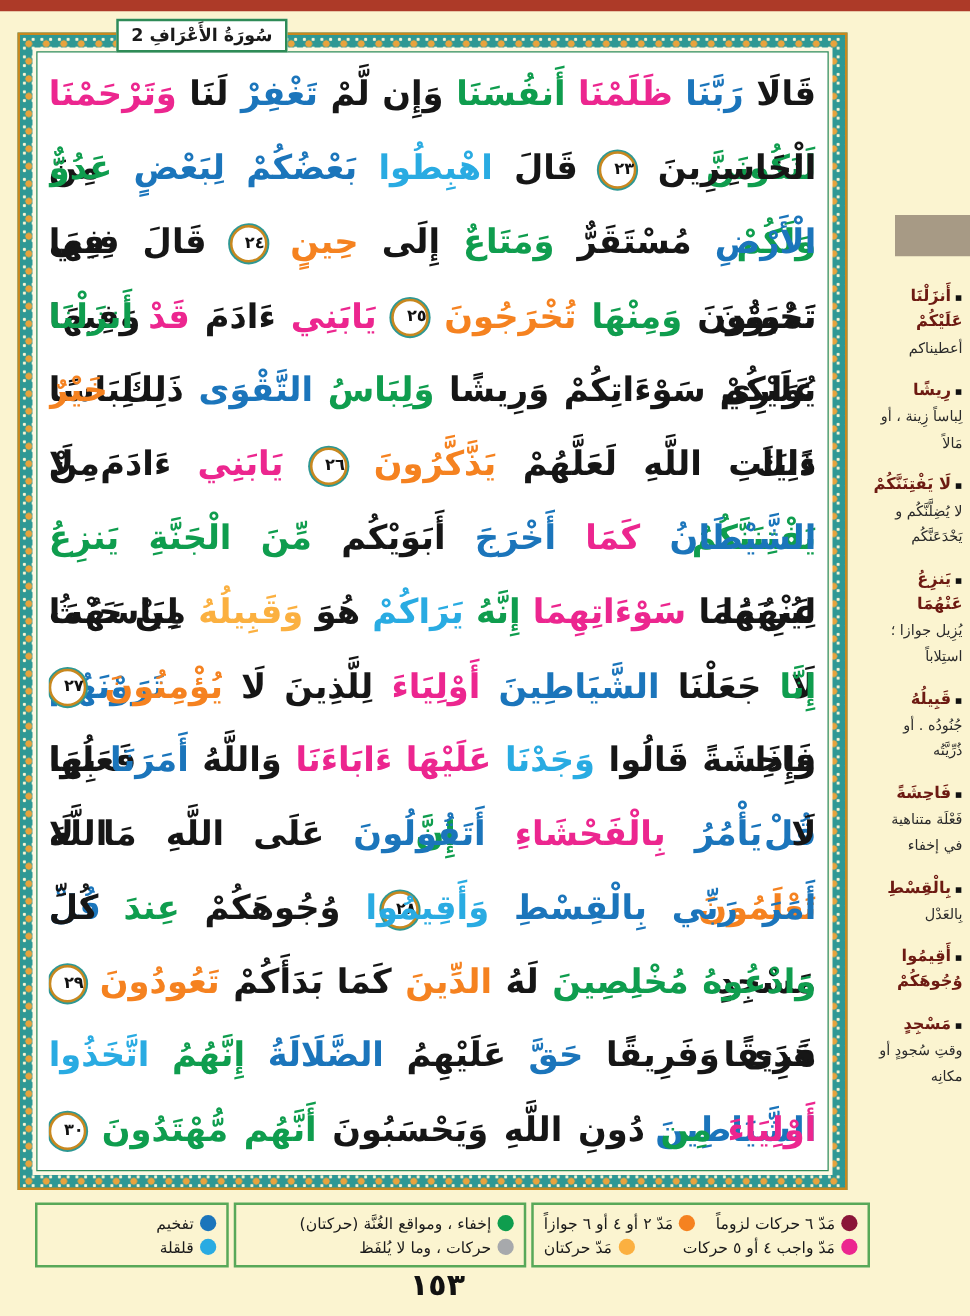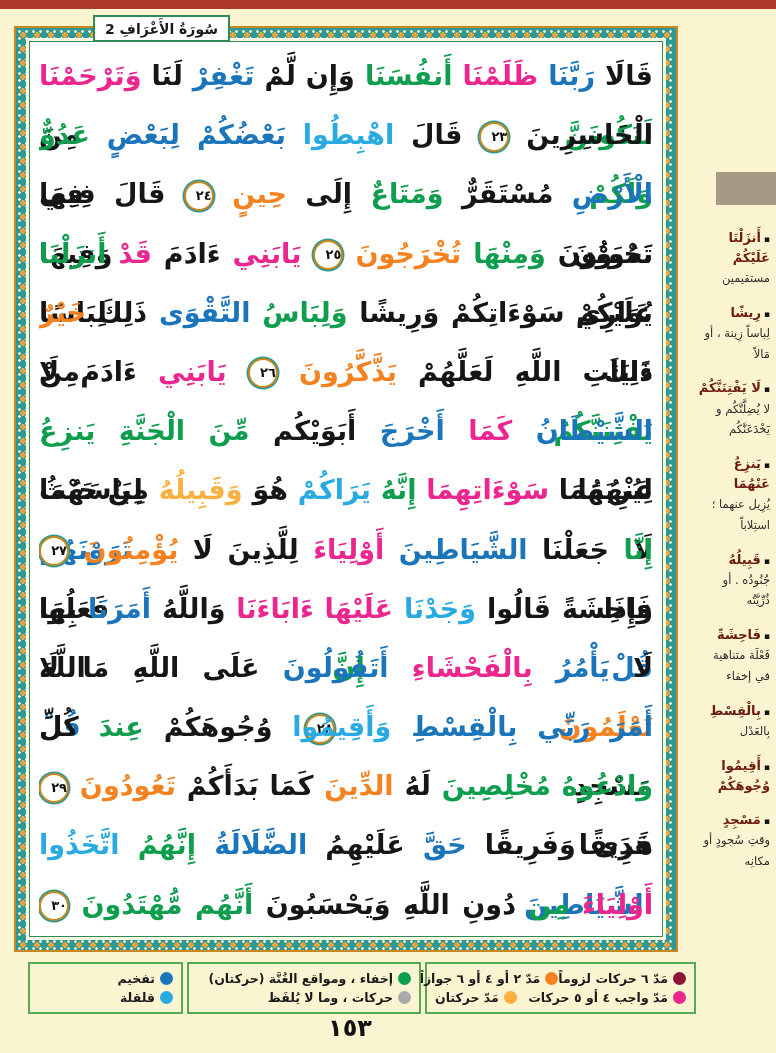--- a/index.html
+++ b/index.html
@@ -83,21 +83,21 @@
     border:2px solid #58A858; background:#FBF4D0;
     display:flex; flex-direction:column; justify-content:space-evenly;
     padding:2px 8px; direction:rtl;
   }
   .legend-box.b-madd { left:425px; width:271px; }
   .legend-box.b-ghunnah { left:187px; width:234px; }
   .legend-box.b-tafkheem { left:28px; width:155px; }
   .legend-row { display:flex; align-items:center; justify-content:space-between; direction:rtl; }
   .legend-entry { display:flex; align-items:center; gap:5px; direction:rtl; }
   .legend-dot { width:13px; height:13px; border-radius:50%; flex:0 0 auto; }
-  .legend-label { font-size:12.5px; font-weight:bold; color:#1A1A1A; white-space:nowrap; }
+  .legend-label { font-size:12.5px; font-weight:normal; color:#1A1A1A; white-space:nowrap; }
 
   .page-number {
     position:absolute; top:1014px; left:0; width:700px;
     text-align:center; font-size:24px; font-weight:bold; color:#111;
   }
 </style>
 </head>
 <body>
 
 <div class="top-red-strip"></div>
@@ -125,33 +125,33 @@
         <div class="qline"><span class="w" style="color: rgb(236, 38, 143);">أَوْلِيَاءَ</span> <span class="w" style="color: rgb(15, 157, 78);">مِن</span> <span class="w" style="color: rgb(22, 22, 22);">دُونِ</span> <span class="w" style="color: rgb(22, 22, 22);">اللَّهِ</span> <span class="w" style="color: rgb(22, 22, 22);">وَيَحْسَبُونَ</span> <span class="w" style="color: rgb(15, 157, 78);">أَنَّهُم</span> <span class="w" style="color: rgb(15, 157, 78);">مُّهْتَدُونَ</span> <span class="ayah">٣٠</span> </div>
       </div>
   </div>
 </div>
 
 <div class="bookmark-tab"></div>
 
 <div class="margin-col">
     <div class="gloss">
       <div class="gloss-head"><span class="gloss-bullet">▪</span>أَنزَلْنَا عَلَيْكُمْ</div>
-      <div class="gloss-meaning">مستقيمين</div>
+      <div class="gloss-meaning">أعطيناكم</div>
     </div>
     <div class="gloss">
       <div class="gloss-head"><span class="gloss-bullet">▪</span>رِيشًا</div>
       <div class="gloss-meaning">لِباساً زِينة ، أو مَالاً</div>
     </div>
     <div class="gloss">
       <div class="gloss-head"><span class="gloss-bullet">▪</span>لَا يَفْتِنَنَّكُمْ</div>
       <div class="gloss-meaning">لا يُضِلَّنَّكُم و يَخْدَعَنَّكُم</div>
     </div>
     <div class="gloss">
       <div class="gloss-head"><span class="gloss-bullet">▪</span>يَنزِعُ عَنْهُمَا</div>
-      <div class="gloss-meaning">يُزِيل عنهما ؛ استِلاباً</div>
+      <div class="gloss-meaning">يُزِيل جوازا ؛ استِلاباً</div>
     </div>
     <div class="gloss">
       <div class="gloss-head"><span class="gloss-bullet">▪</span>قَبِيلُهُ</div>
       <div class="gloss-meaning">جُنُودُه . أو ذُرِّيَّتُه</div>
     </div>
     <div class="gloss">
       <div class="gloss-head"><span class="gloss-bullet">▪</span>فَاحِشَةً</div>
       <div class="gloss-meaning">فَعْلَة متناهية في إخفاء</div>
     </div>
     <div class="gloss">

